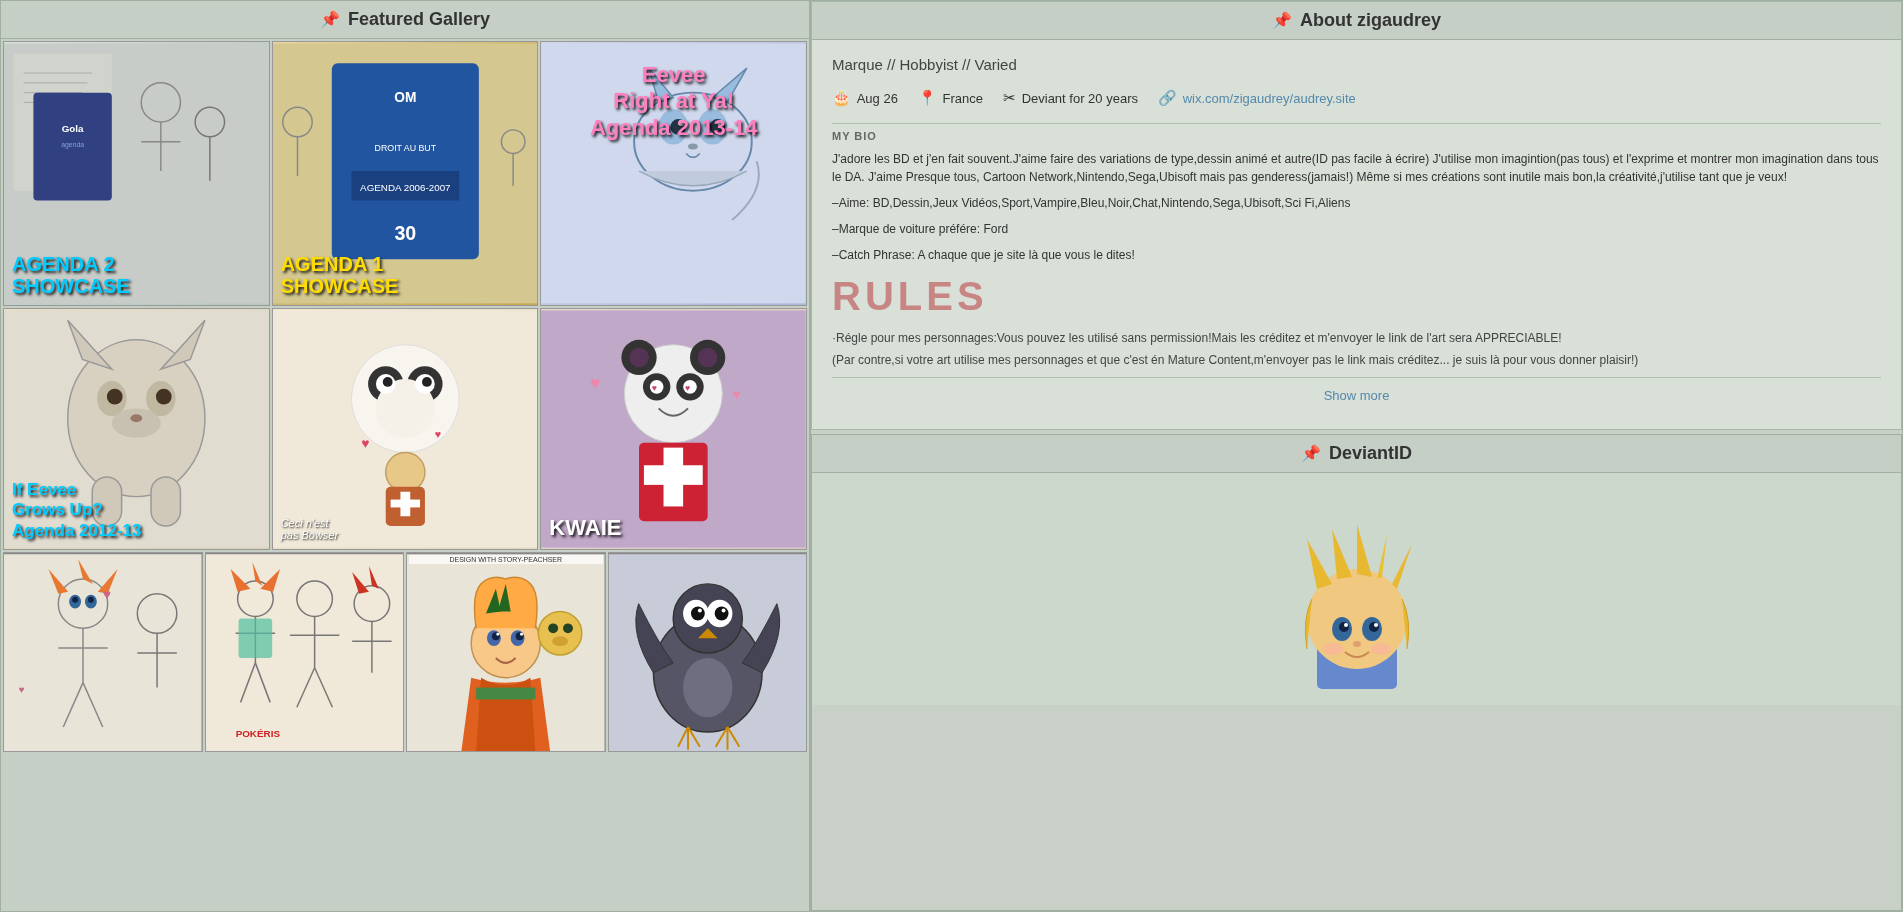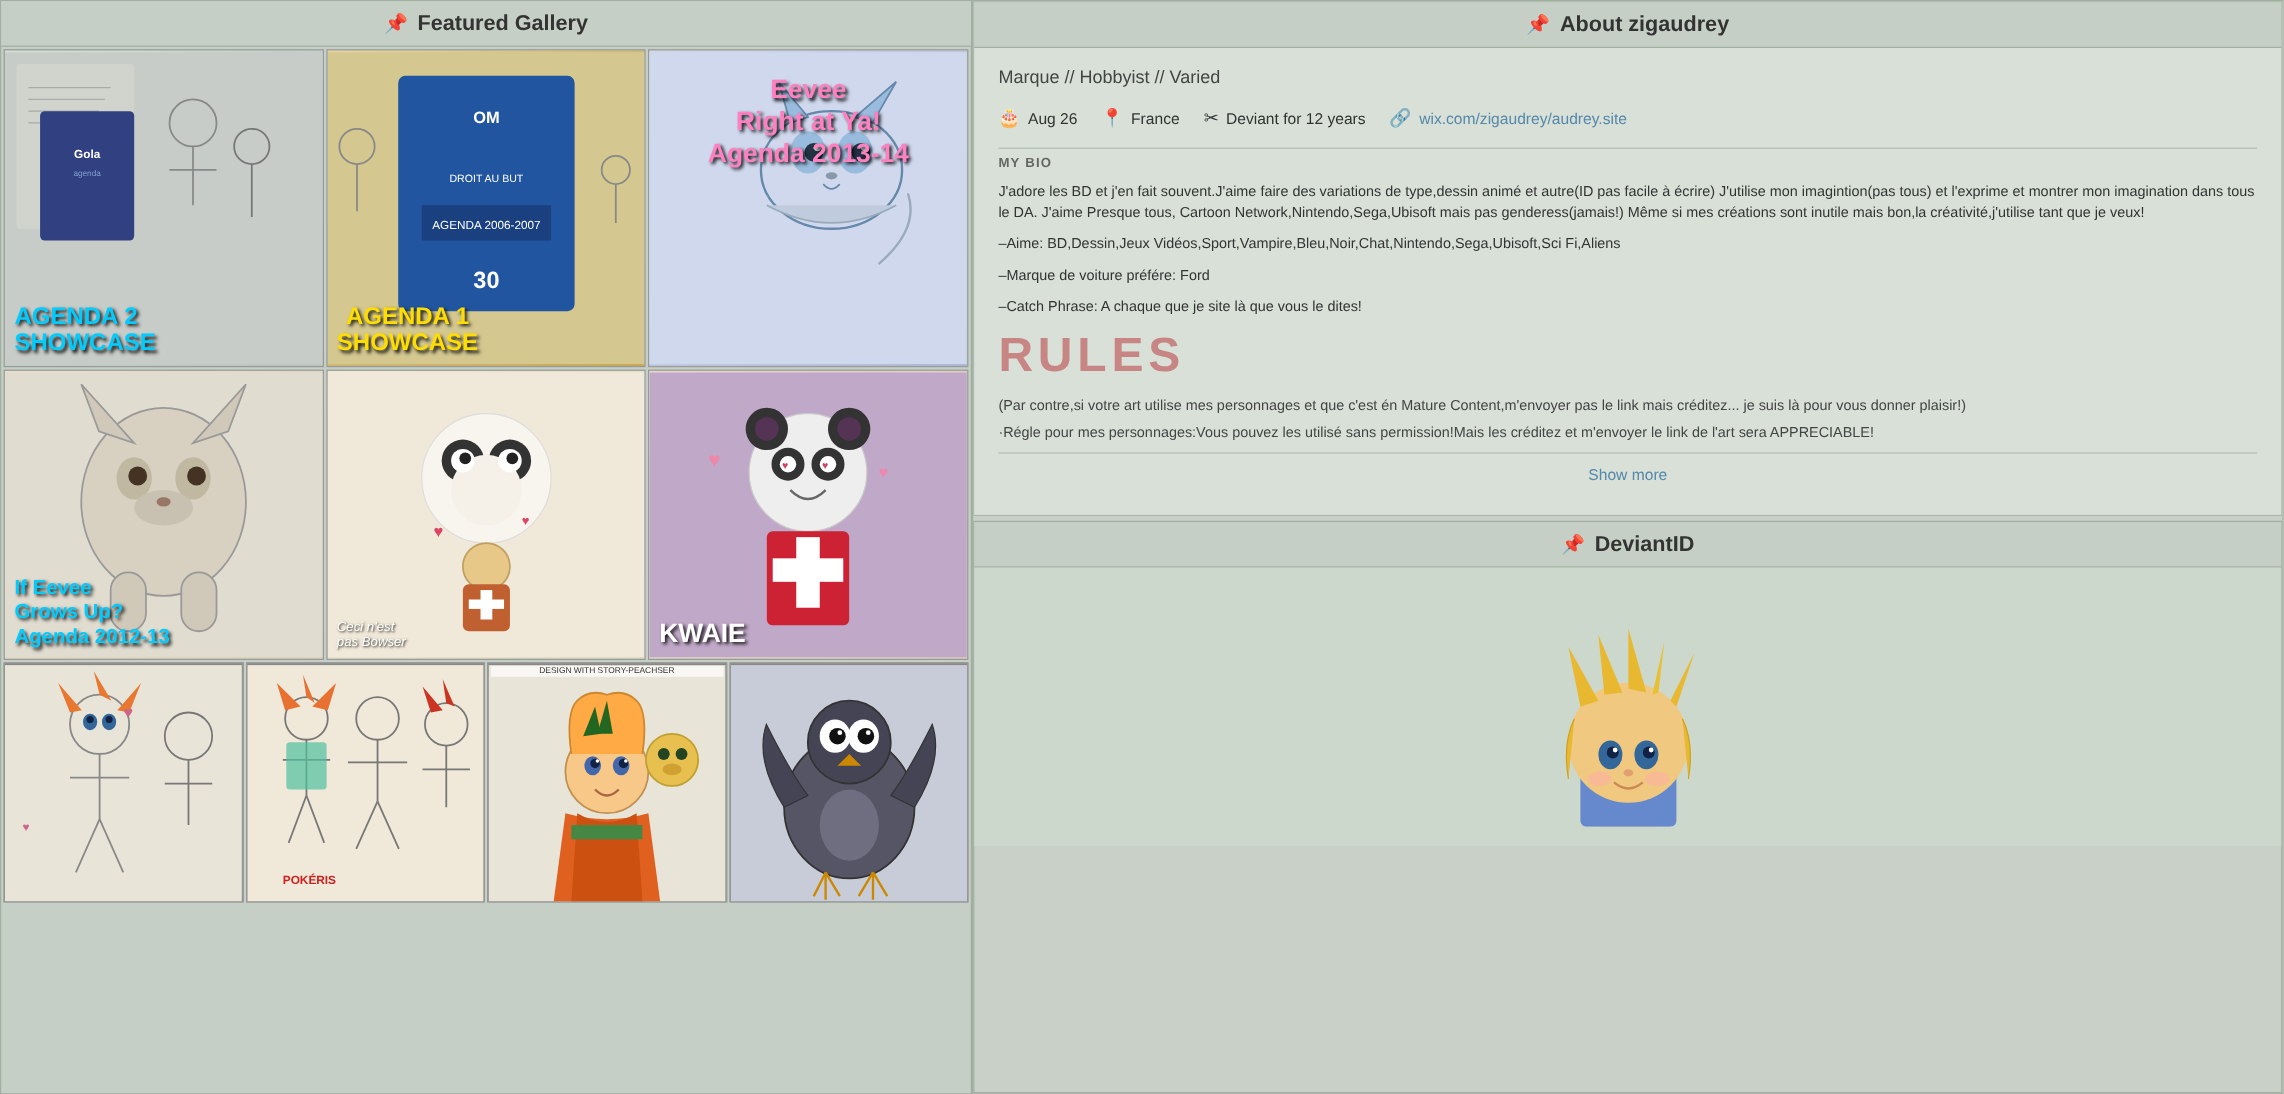--- a/index.html
+++ b/index.html
@@ -46,21 +46,20 @@
       border: 1px solid #999;
     }
     
     .gallery-item-1 {
       height: 260px;
       background: linear-gradient(135deg, #d4e0d4 0%, #c0cfca 50%, #b8c8c0 100%);
     }
     .gallery-item-2 {
       height: 260px;
       background: linear-gradient(135deg, #e8d4a0 0%, #d0b870 50%, #c8a850 100%);
-      text-align: center;
     }
     .gallery-item-3 {
       height: 260px;
       background: linear-gradient(135deg, #d0d8e8 0%, #c0c8e0 50%, #a8b8d8 100%);
     }
     .gallery-item-4 {
       height: 240px;
       background: linear-gradient(135deg, #e8e0c8 0%, #d8d0b8 100%);
     }
     .gallery-item-5 {
@@ -557,42 +556,42 @@
           <div class="info-item">
             <span style="font-size:15px;">🎂</span>
             <span>Aug 26</span>
           </div>
           <div class="info-item">
             <span style="font-size:15px;">📍</span>
             <span>France</span>
           </div>
           <div class="info-item">
             <span style="font-size:15px;">✂</span>
-            <span>Deviant for 12 years</span>
+            <span>Deviant for 20 years</span>
           </div>
           <div class="info-item">
             <span style="font-size:15px;">🔗</span>
             <span class="link-text">wix.com/zigaudrey/audrey.site</span>
           </div>
         </div>
 
 
         <hr class="divider">
 
         <div class="my-bio-section" style="background:transparent;">
           <div class="my-bio-label">MY BIO</div>
           <p class="bio-text">J'adore les BD et j'en fait souvent.J'aime faire des variations de type,dessin animé et autre(ID pas facile à écrire) J'utilise mon imagintion(pas tous) et l'exprime et montrer mon imagination dans tous le DA. J'aime Presque tous, Cartoon Network,Nintendo,Sega,Ubisoft mais pas genderess(jamais!) Même si mes créations sont inutile mais bon,la créativité,j'utilise tant que je veux!</p>
           <p class="bio-text">–Aime: BD,Dessin,Jeux Vidéos,Sport,Vampire,Bleu,Noir,Chat,Nintendo,Sega,Ubisoft,Sci Fi,Aliens</p>
           <p class="bio-text">–Marque de voiture préfére: Ford</p>
           <p class="bio-text">–Catch Phrase: A chaque que je site là que vous le dites!</p>
 
           <div class="rules-heading">RULES</div>
 
+          <p class="rules-text">·Régle pour mes personnages:Vous pouvez les utilisé sans permission!Mais les créditez et m'envoyer le link de l'art sera APPRECIABLE!</p>
           <p class="rules-text">(Par contre,si votre art utilise mes personnages et que c'est én Mature Content,m'envoyer pas le link mais créditez... je suis là pour vous donner plaisir!)</p>
-          <p class="rules-text">·Régle pour mes personnages:Vous pouvez les utilisé sans permission!Mais les créditez et m'envoyer le link de l'art sera APPRECIABLE!</p>
         </div>
 
         <div class="show-more-bar">
           <button class="show-more-btn">Show more</button>
         </div>
       </div>
     </div>
 
     <div class="deviantid-section">
       <div class="deviantid-header">

